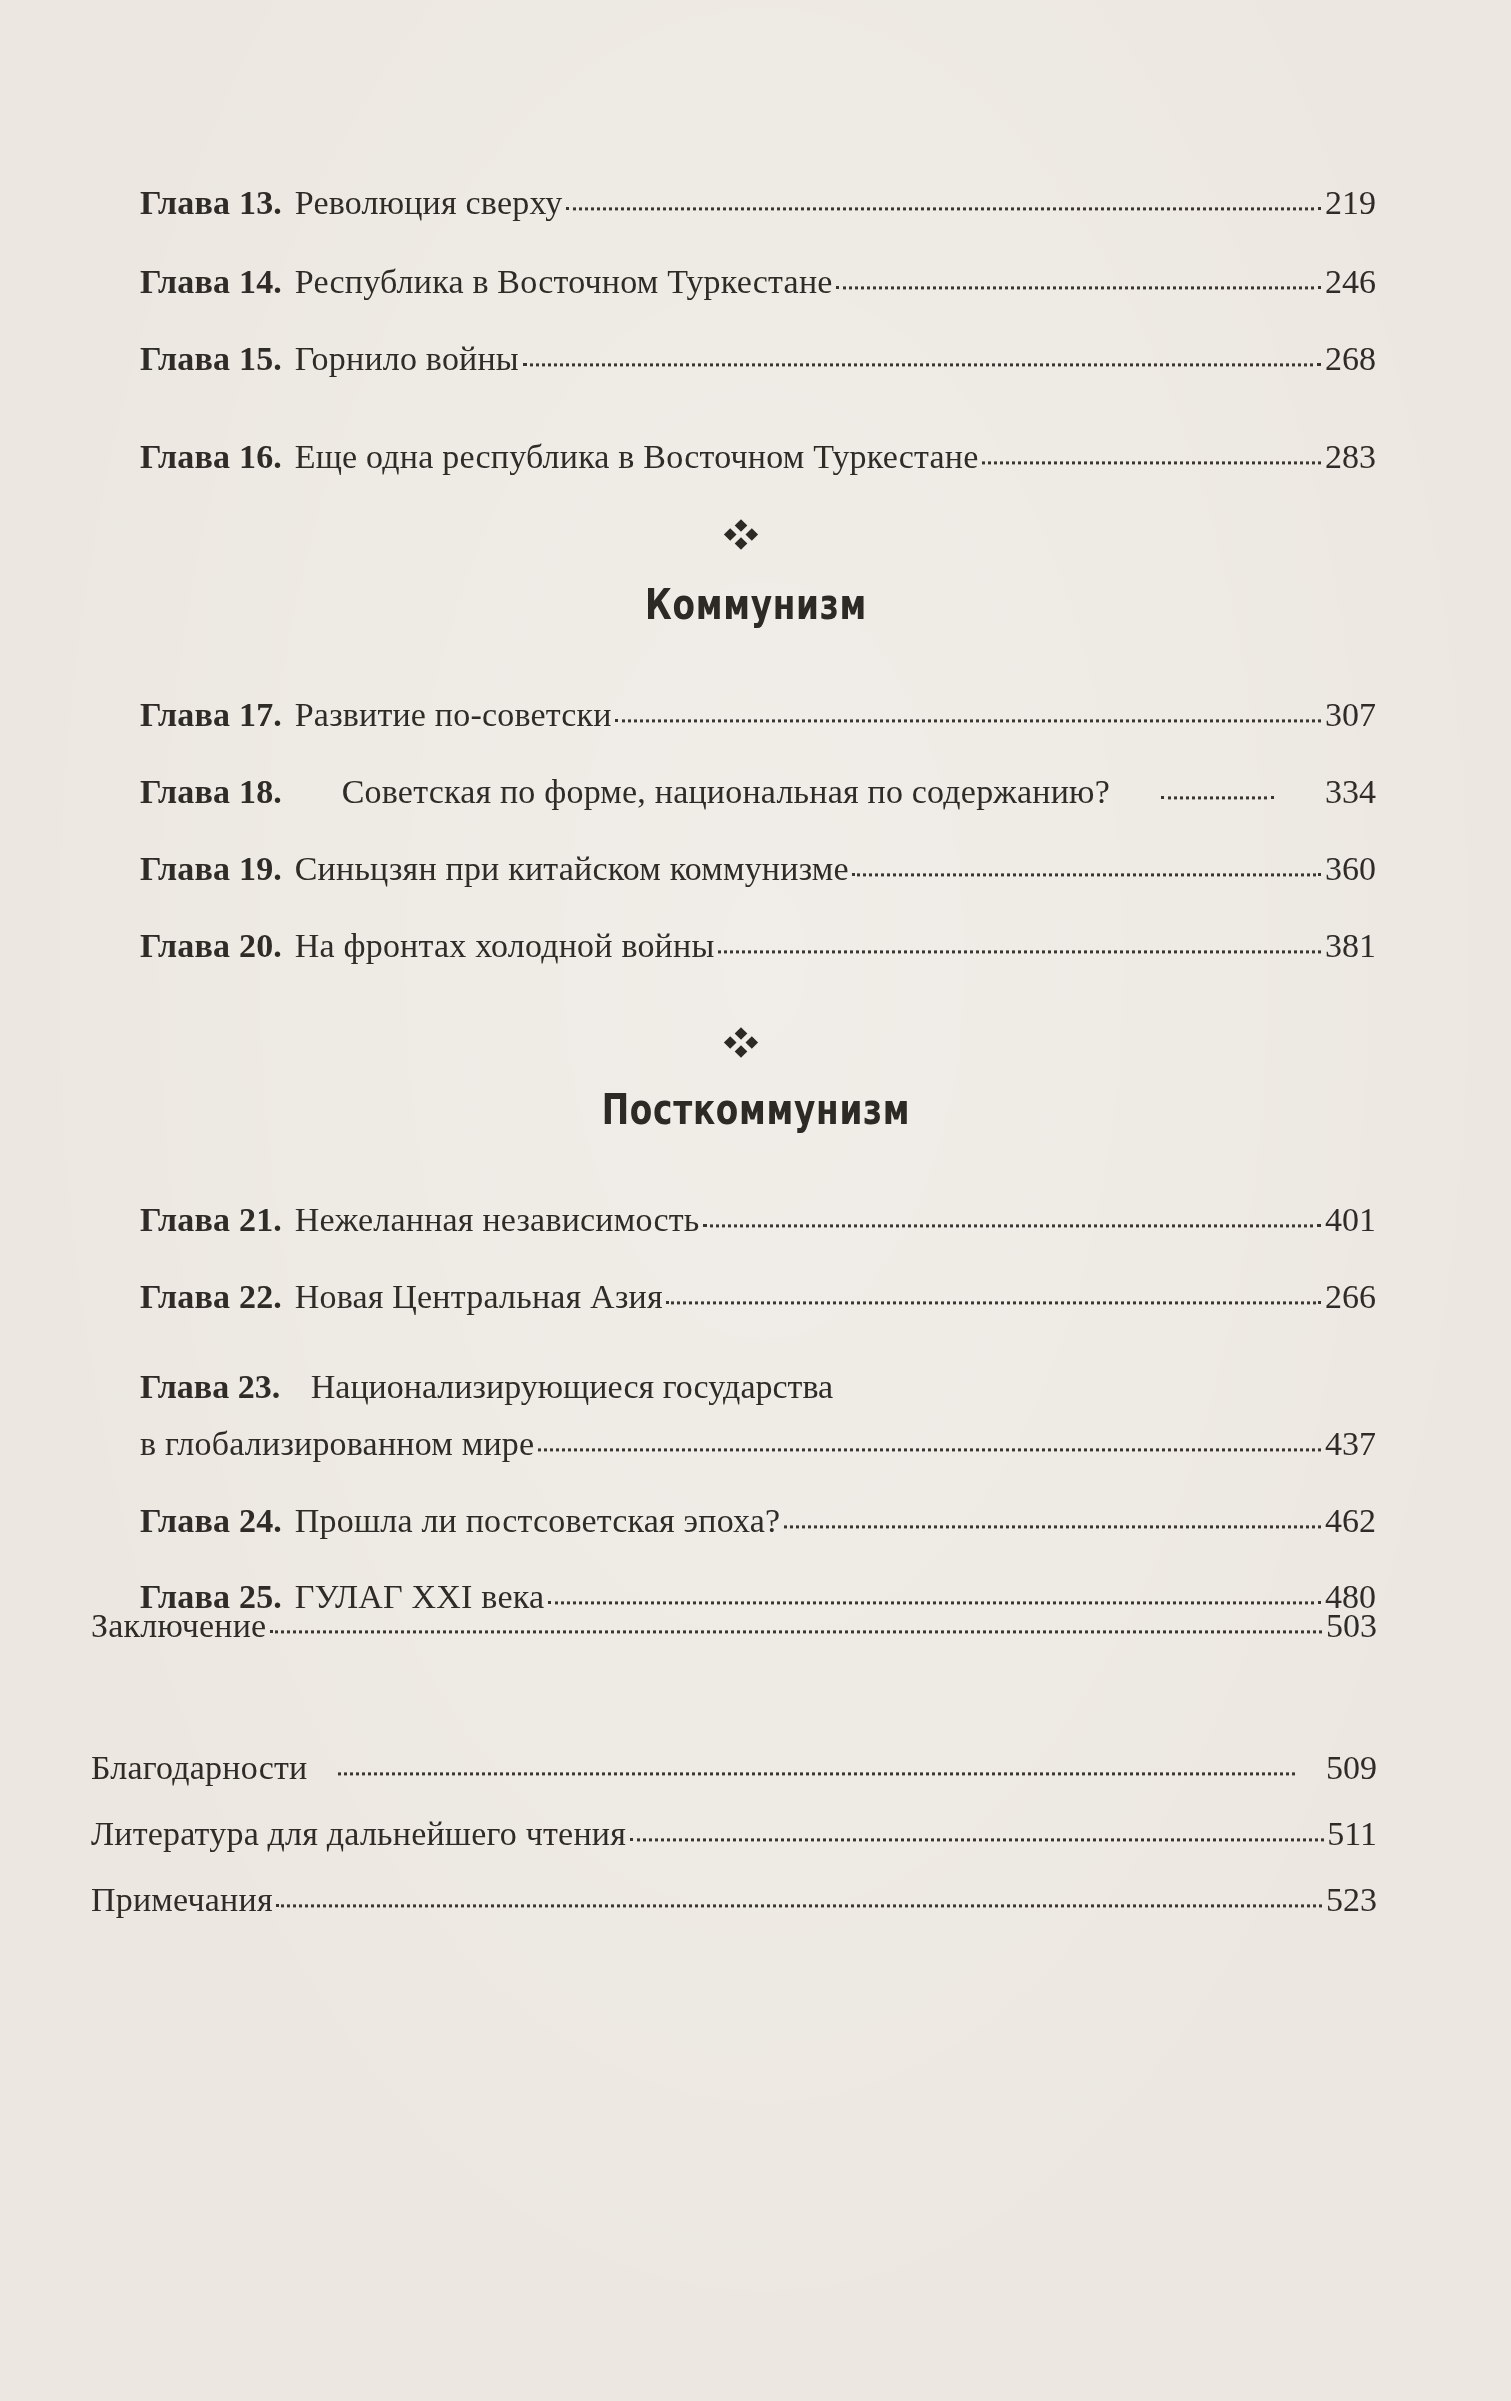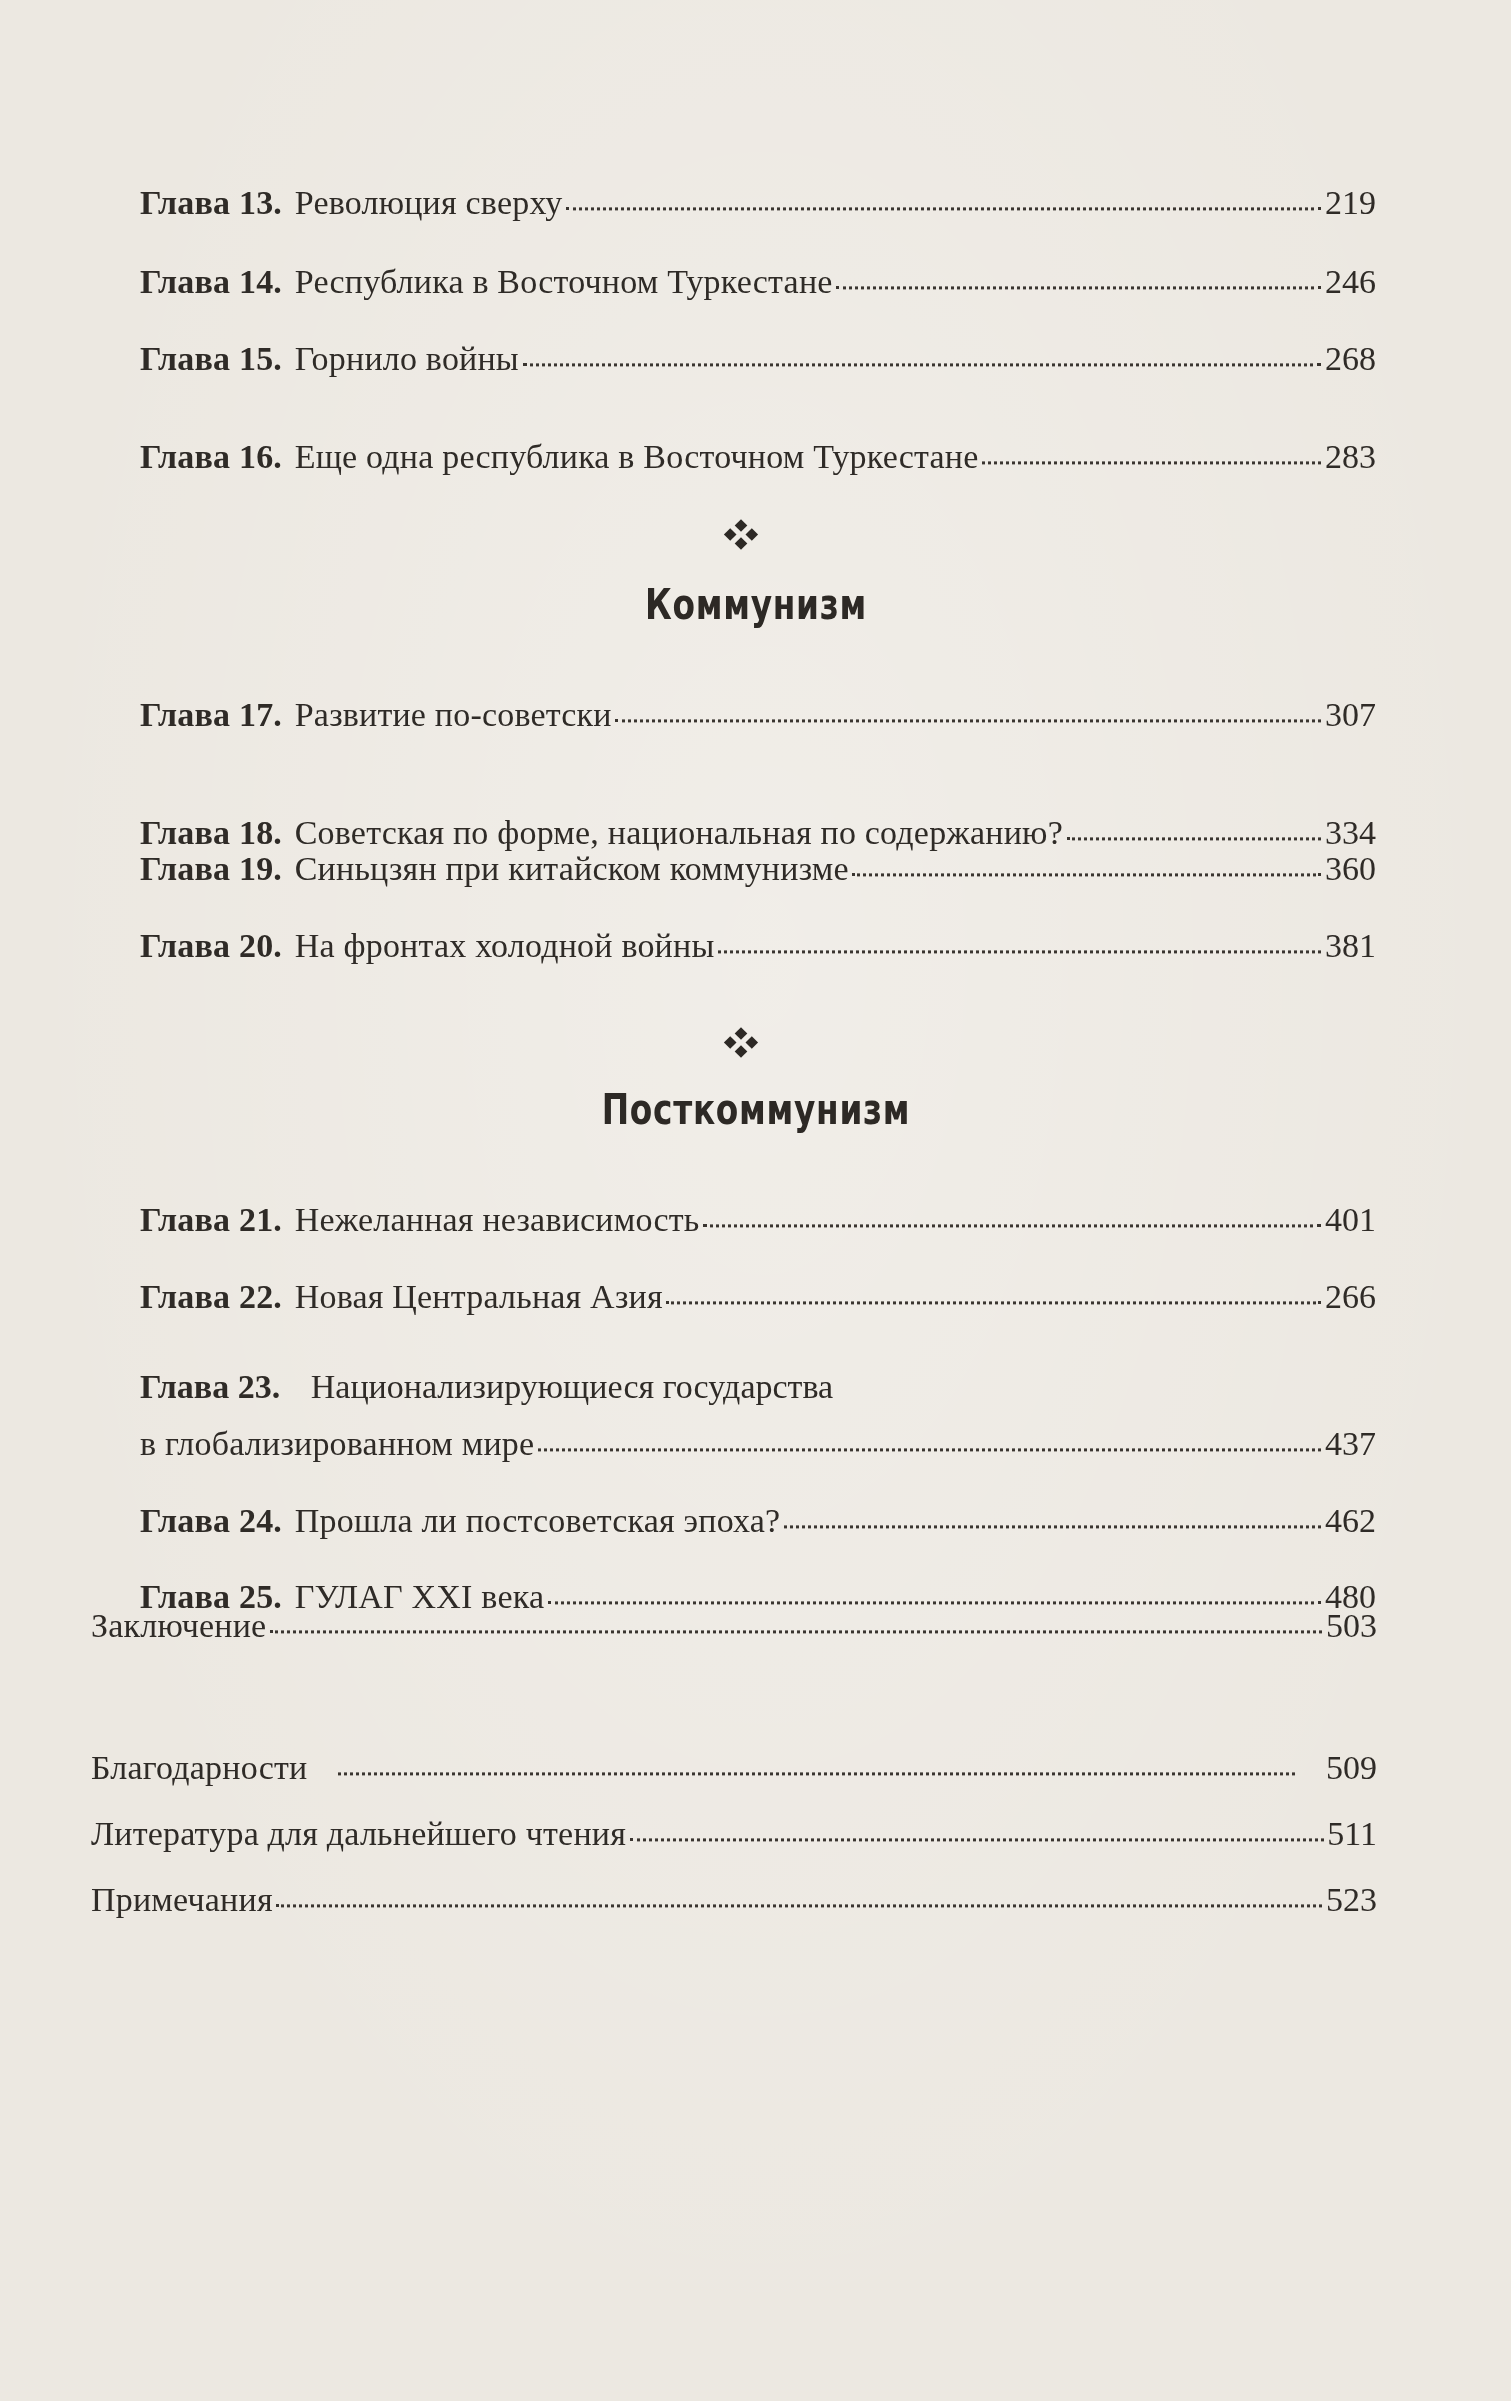--- a/index.html
+++ b/index.html
@@ -129,21 +129,21 @@
     </g>
   </svg>
   <div class="part-title" style="top:580px;">Коммунизм</div>
 
   <div class="toc-row chapter-row" style="top:698px;">
     <span class="chap-label">Глава 17.</span>
     <span class="title">Развитие по-советски</span>
     <span class="leader"></span>
     <span class="page-num">307</span>
   </div>
-  <div class="toc-row chapter-row" style="top:816px;">
+  <div class="toc-row chapter-row" style="top:775px;gap:47px;">
     <span class="chap-label">Глава 18.</span>
     <span class="title">Советская по форме, национальная по содержанию?</span>
     <span class="leader"></span>
     <span class="page-num">334</span>
   </div>
   <div class="toc-row chapter-row" style="top:852px;">
     <span class="chap-label">Глава 19.</span>
     <span class="title">Синьцзян при китайском коммунизме</span>
     <span class="leader"></span>
     <span class="page-num">360</span>

